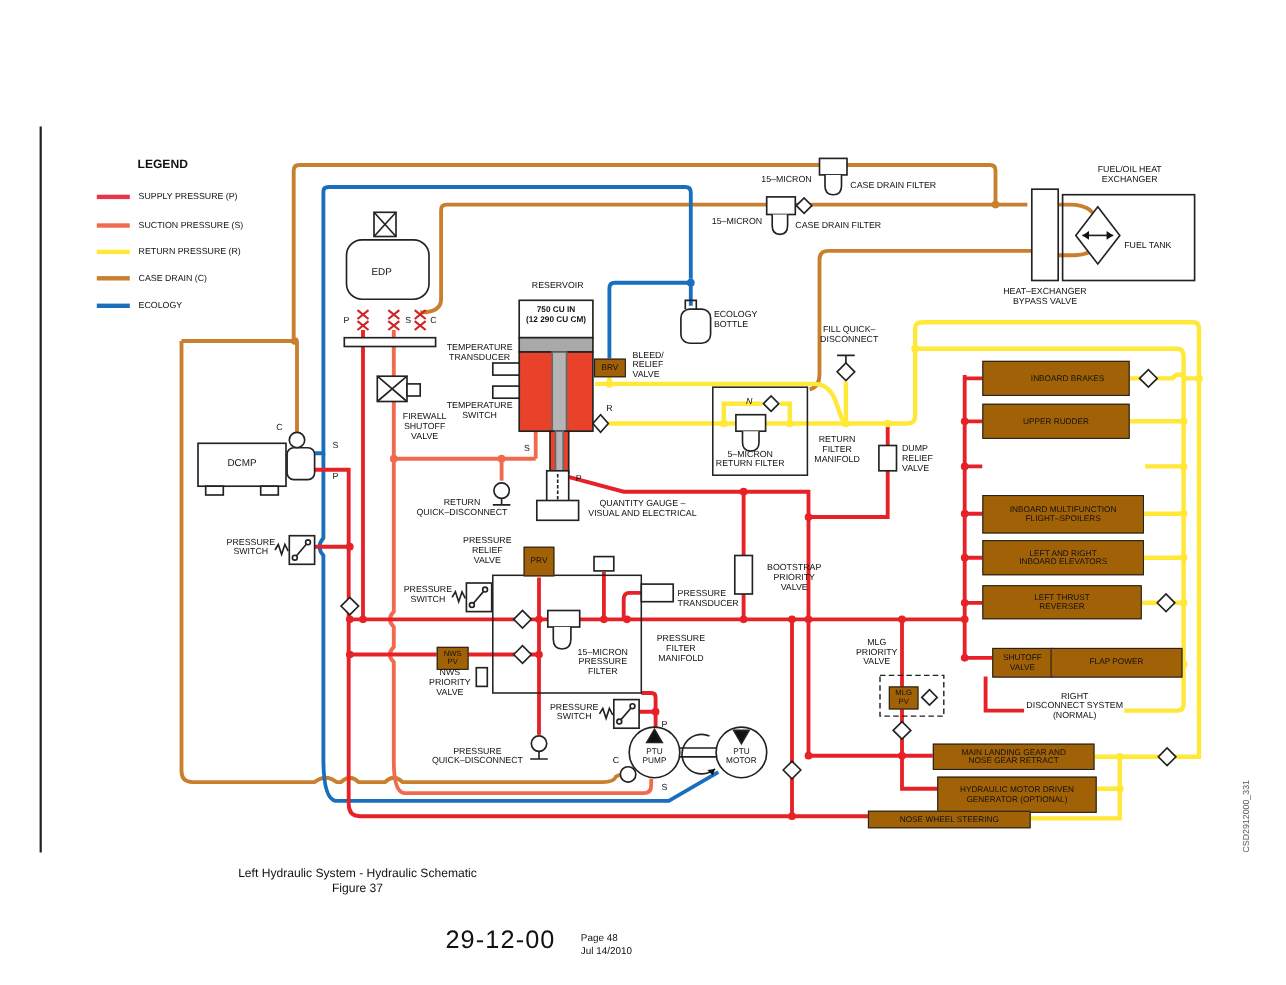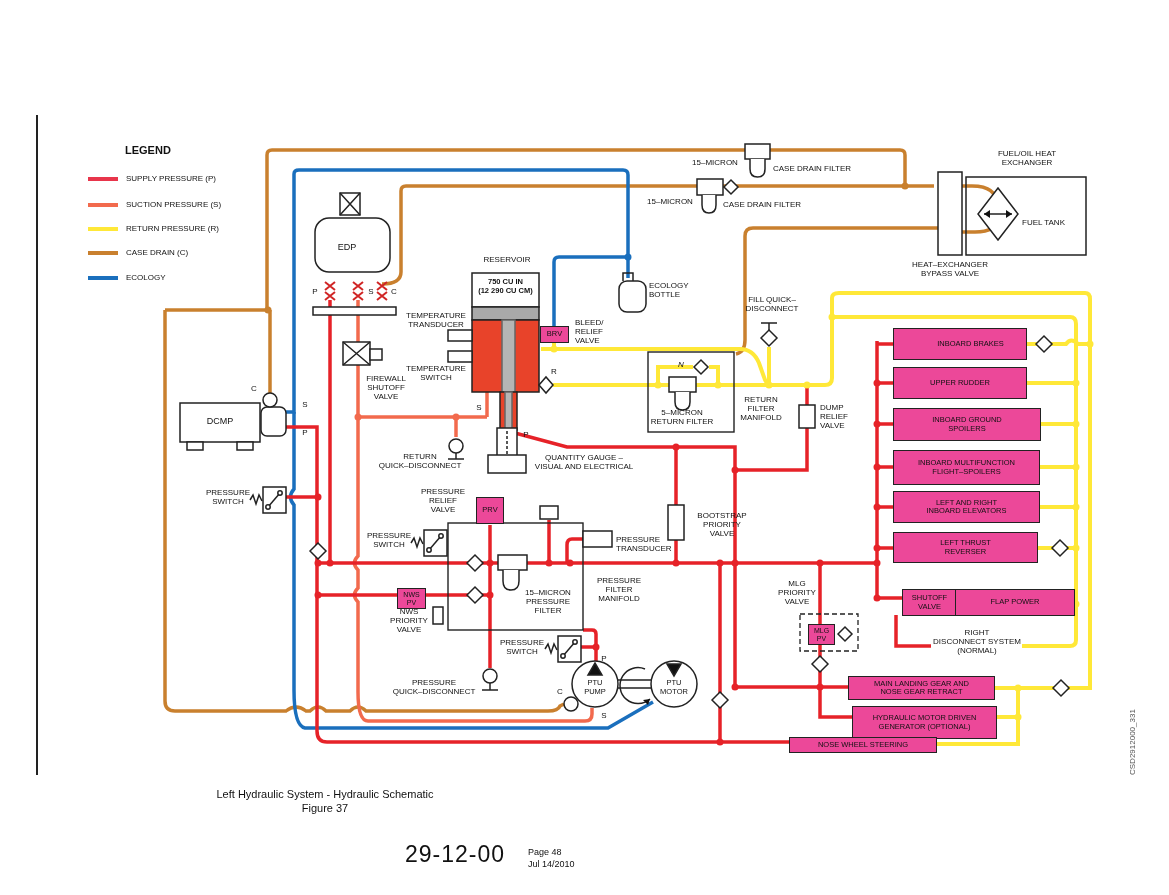--- a/index.html
+++ b/index.html
@@ -2,21 +2,21 @@
 <html><head>
 <meta charset="utf-8">
 <style>
   html,body{margin:0;padding:0;background:#fff;}
   .page{position:relative;width:1169px;height:895px;background:#fff;overflow:hidden;
         font-family:"Liberation Sans","DejaVu Sans",sans-serif;color:#111;}
   svg.lines{position:absolute;left:0;top:0;z-index:1;}
   .lb{position:absolute;z-index:3;font-size:8px;line-height:9px;white-space:pre-line;
       text-align:center;color:#111;}
   .lb.left{text-align:left;}
-  .bx{position:absolute;z-index:2;background:#ec4899;border:1.5px solid #222;
+  .bx{position:absolute;z-index:2;background:#a16207;border:1.5px solid #222;
       display:flex;align-items:center;justify-content:center;text-align:center;
       font-size:7.5px;line-height:8.5px;white-space:pre-line;box-sizing:border-box;}
   .hdr{position:absolute;left:205px;top:46px;width:310px;text-align:center;z-index:3;}
   .hdr .brand{font-size:9px;font-weight:bold;font-style:italic;letter-spacing:6px;}
   .hdr .model{font-size:21px;font-weight:bold;font-style:italic;letter-spacing:0px;margin-top:1px;}
   .hdr .sub{font-size:8.5px;font-weight:bold;line-height:10px;}
   .legend-sw{position:absolute;width:30px;height:4px;z-index:3;}
   .vline{position:absolute;z-index:0;background:#222;}
   .effbox{position:absolute;left:48px;top:833px;width:272px;height:62px;z-index:3;
           border-top:2px solid #222;border-left:2px solid #222;border-right:2px solid #222;
@@ -380,22 +380,20 @@
   <div class="bx" style="left:476px;top:497px;width:28px;height:27px;">PRV</div>
   <div class="bx" style="left:397px;top:588px;width:29px;height:21px;font-size:7px;line-height:7.5px;">NWS
 PV</div>
   <div class="bx" style="left:808px;top:624px;width:27px;height:21px;font-size:7px;line-height:7.5px;">MLG
 PV</div>
   <div class="bx" style="left:902px;top:589px;width:55px;height:27px;">SHUTOFF
 VALVE</div>
   <div class="bx" style="left:955px;top:589px;width:120px;height:27px;">FLAP POWER</div>
   <div class="bx" style="left:893px;top:328px;width:134px;height:32px;padding-left:21px;">INBOARD BRAKES</div>
   <div class="bx" style="left:893px;top:367px;width:134px;height:32px;">UPPER RUDDER</div>
-  <div class="bx" style="left:893px;top:408px;width:148px;height:33px;">INBOARD GROUND
-SPOILERS</div>
   <div class="bx" style="left:893px;top:450px;width:147px;height:35px;">INBOARD MULTIFUNCTION
 FLIGHT–SPOILERS</div>
   <div class="bx" style="left:893px;top:491px;width:147px;height:32px;">LEFT AND RIGHT
 INBOARD ELEVATORS</div>
   <div class="bx" style="left:893px;top:532px;width:145px;height:31px;">LEFT THRUST
 REVERSER</div>
   <div class="bx" style="left:848px;top:676px;width:147px;height:24px;">MAIN LANDING GEAR AND
 NOSE GEAR RETRACT</div>
   <div class="bx" style="left:852px;top:706px;width:145px;height:33px;">HYDRAULIC MOTOR DRIVEN
 GENERATOR (OPTIONAL)</div>

